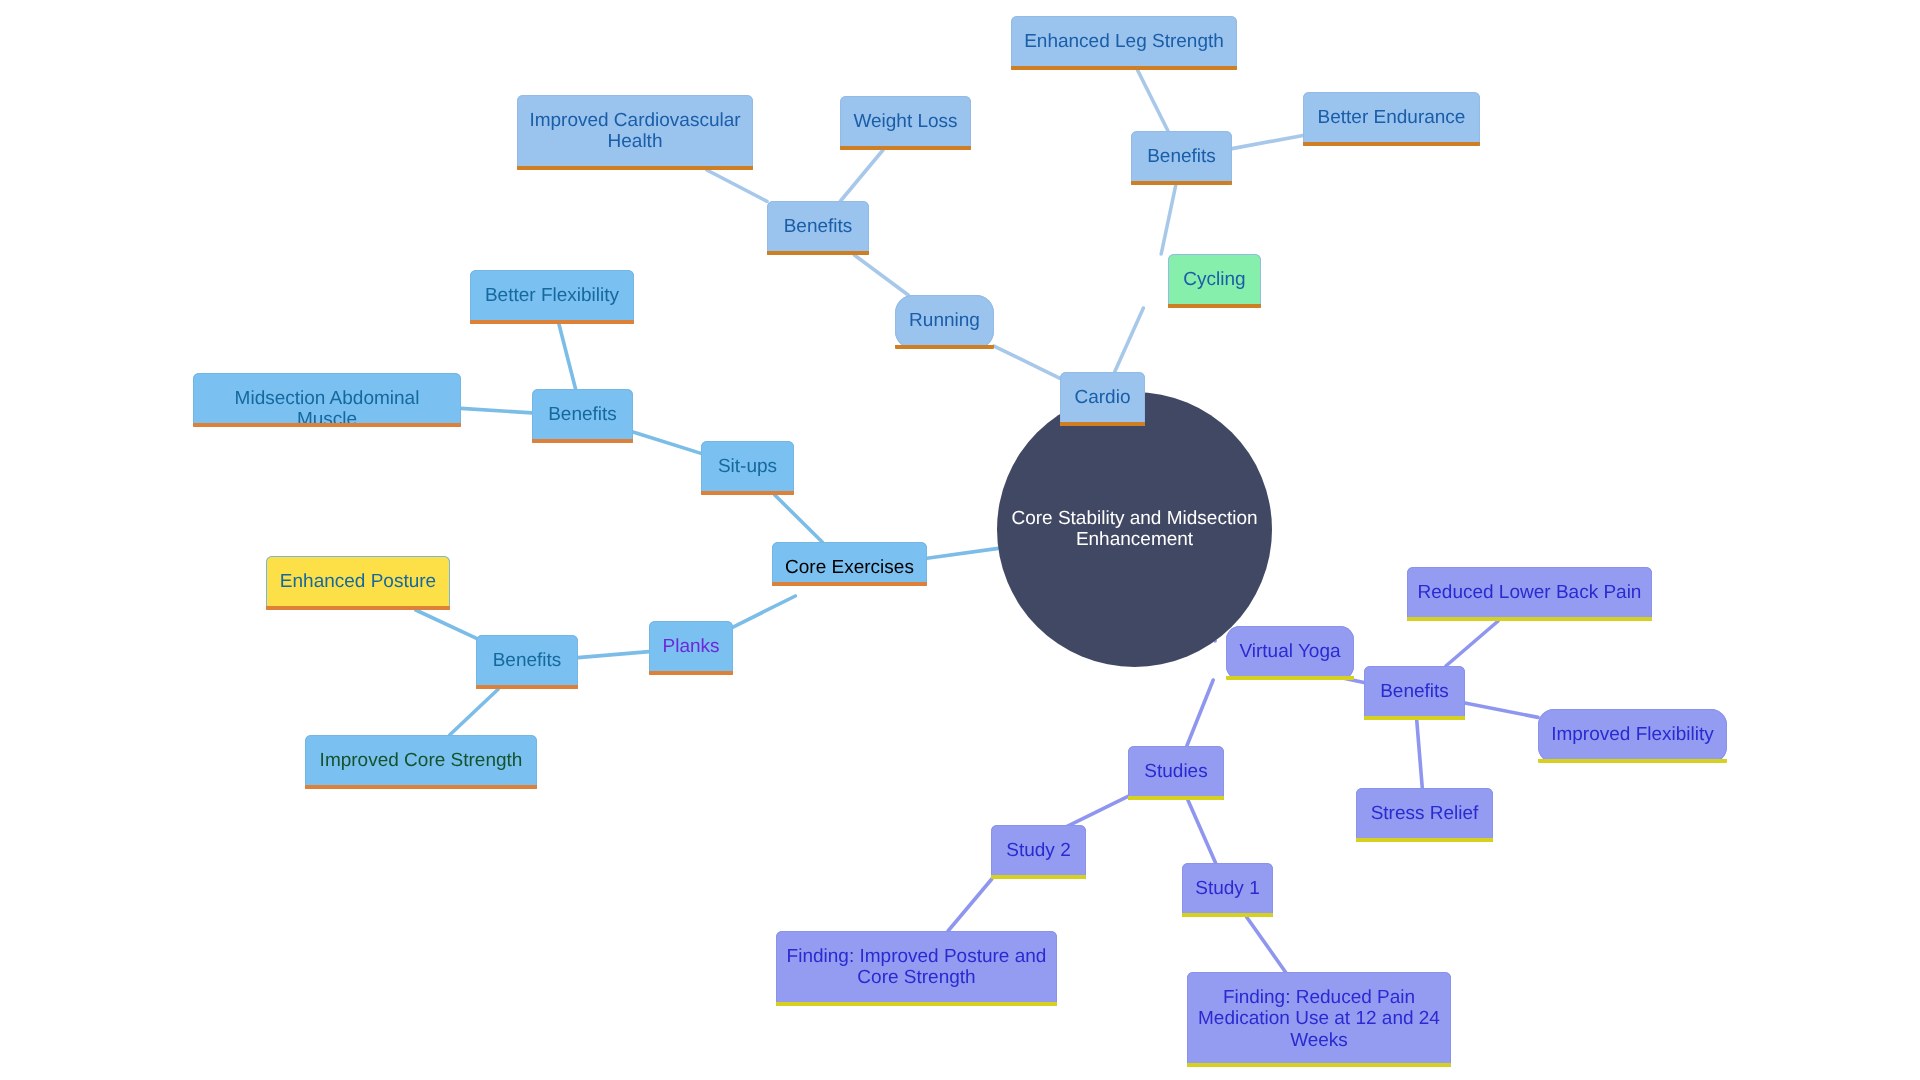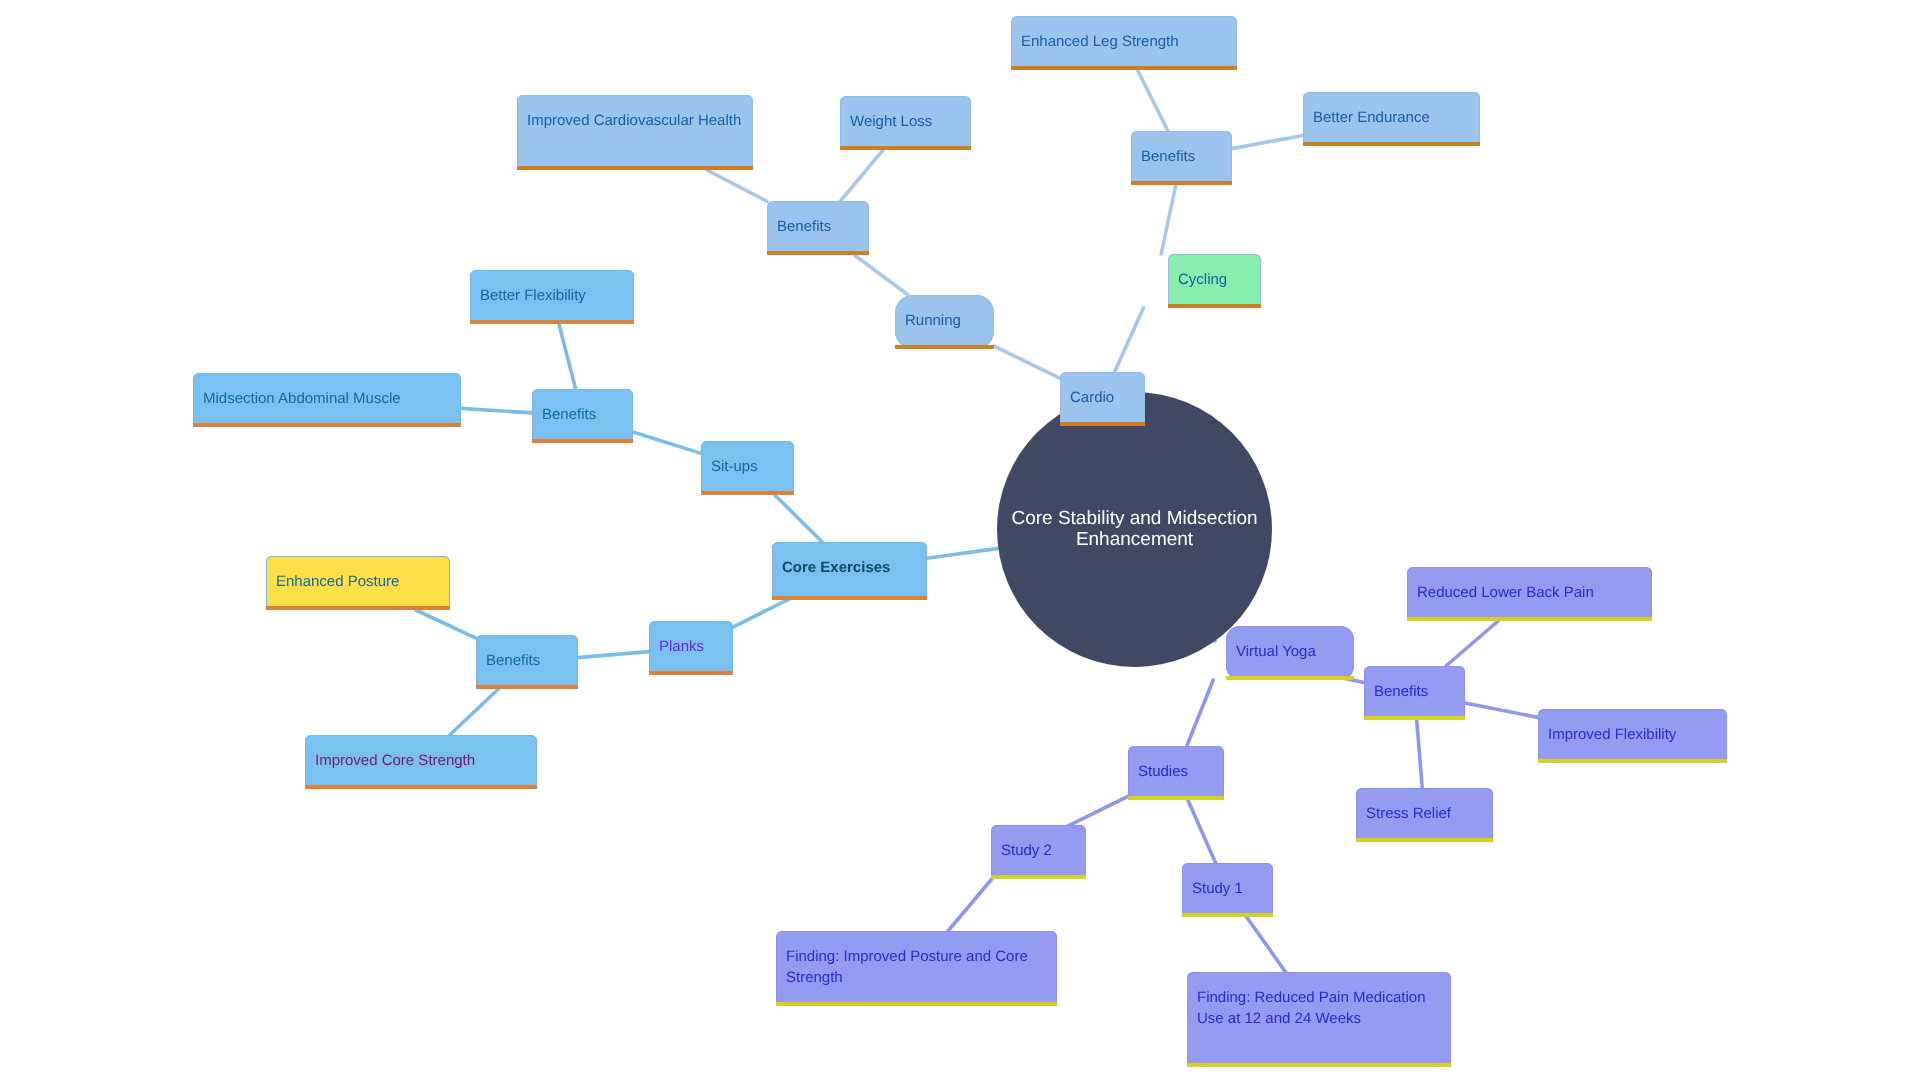--- a/index.html
+++ b/index.html
@@ -8,22 +8,22 @@
        font-family:"Liberation Sans","DejaVu Sans",sans-serif;
        -webkit-font-smoothing:antialiased;text-rendering:geometricPrecision;}
   #stage{position:relative;width:1920px;height:1080px;background:#fff;}
   svg#edges{position:absolute;left:0;top:0;width:1920px;height:1080px;pointer-events:none;}
   #nodes{position:absolute;left:0;top:0;width:1920px;height:1080px;}
   .center-node{position:absolute;border-radius:50%;display:flex;align-items:center;
        justify-content:center;text-align:center;color:#fff;font-size:19px;line-height:20.5px;
        box-sizing:border-box;}
   .center-node > span{display:block;width:252px;}
   .node{position:absolute;box-sizing:border-box;display:flex;align-items:flex-start;
-       justify-content:center;text-align:left;border-radius:6px 6px 1px 1px;
-       font-size:15px;line-height:21.2px;letter-spacing:0;padding:15.1px 10px 0;}
+       justify-content:center;text-align:center;border-radius:6px 6px 1px 1px;
+       font-size:19px;line-height:21.2px;letter-spacing:0;padding:15.1px 10px 0;}
   .node .lbl{display:block;width:100%;}
   .node .bar{position:absolute;left:0;right:0;bottom:0;height:4.3px;border-radius:0 0 1px 1px;}
 </style>
 </head>
 <body>
 
 <div id="stage">
   <svg id="edges" viewBox="0 0 1920 1080">
       <line x1="1101.7536461404072" y1="395.95627566634835" x2="1109.1206896551723" y2="426" stroke="#a8c8ea" stroke-width="3.6" stroke-linecap="round"></line>
       <line x1="1168" y1="131" x2="1137.5" y2="70" stroke="#a8c8ea" stroke-width="3.6" stroke-linecap="round"></line>
@@ -87,21 +87,21 @@
         <span class="bar" style="background: rgb(206, 127, 36);"></span>
       </div>
       <div class="node" style="left: 517px; top: 95px; width: 236px; height: 75px; background: rgb(154, 195, 238); color: rgb(26, 94, 168); box-shadow: rgb(147, 187, 229) 0px 0px 0px 1px inset;">
         <span class="lbl">Improved Cardiovascular Health</span>
         <span class="bar" style="background: rgb(206, 127, 36);"></span>
       </div>
       <div class="node" style="left: 840px; top: 96px; width: 131px; height: 54px; background: rgb(154, 195, 238); color: rgb(26, 94, 168); box-shadow: rgb(147, 187, 229) 0px 0px 0px 1px inset;">
         <span class="lbl">Weight Loss</span>
         <span class="bar" style="background: rgb(206, 127, 36);"></span>
       </div>
-      <div class="node" style="left: 772px; top: 542px; width: 155px; height: 58px; background: rgb(122, 192, 240); color: #0c4a6e; box-shadow: rgb(116, 182, 228) 0px 0px 0px 1px inset; font-weight: bold;">
+      <div class="node" style="left: 772px; top: 542px; width: 155px; height: 44px; background: rgb(122, 192, 240); color: #000000; box-shadow: rgb(116, 182, 228) 0px 0px 0px 1px inset;">
         <span class="lbl">Core Exercises</span>
         <span class="bar" style="background: rgb(221, 128, 56);"></span>
       </div>
       <div class="node" style="left: 701px; top: 441px; width: 93px; height: 54px; background: rgb(122, 192, 240); color: rgb(21, 105, 158); box-shadow: rgb(116, 182, 228) 0px 0px 0px 1px inset;">
         <span class="lbl">Sit-ups</span>
         <span class="bar" style="background: rgb(221, 128, 56);"></span>
       </div>
       <div class="node" style="left: 532px; top: 389px; width: 101px; height: 54px; background: rgb(122, 192, 240); color: rgb(21, 105, 158); box-shadow: rgb(116, 182, 228) 0px 0px 0px 1px inset;">
         <span class="lbl">Benefits</span>
         <span class="bar" style="background: rgb(221, 128, 56);"></span>
@@ -119,37 +119,37 @@
         <span class="bar" style="background: rgb(221, 128, 56);"></span>
       </div>
       <div class="node" style="left: 476px; top: 635px; width: 102px; height: 54px; background: rgb(122, 192, 240); color: rgb(21, 105, 158); box-shadow: rgb(116, 182, 228) 0px 0px 0px 1px inset;">
         <span class="lbl">Benefits</span>
         <span class="bar" style="background: rgb(221, 128, 56);"></span>
       </div>
       <div class="node" style="left: 266px; top: 556px; width: 184px; height: 54px; background: #fde047; color: rgb(21, 105, 158); box-shadow: rgb(116, 182, 228) 0px 0px 0px 1px inset;">
         <span class="lbl">Enhanced Posture</span>
         <span class="bar" style="background: rgb(221, 128, 56);"></span>
       </div>
-      <div class="node" style="left: 305px; top: 735px; width: 232px; height: 54px; background: rgb(122, 192, 240); color: #701a75; box-shadow: rgb(116, 182, 228) 0px 0px 0px 1px inset;">
+      <div class="node" style="left: 305px; top: 735px; width: 232px; height: 54px; background: rgb(122, 192, 240); color: #14532d; box-shadow: rgb(116, 182, 228) 0px 0px 0px 1px inset;">
         <span class="lbl">Improved Core Strength</span>
         <span class="bar" style="background: rgb(221, 128, 56);"></span>
       </div>
       <div class="node" style="left: 1226px; top: 626px; width: 128px; height: 54px; background: rgb(148, 156, 242); color: rgb(42, 42, 208); box-shadow: rgb(139, 146, 233) 0px 0px 0px 1px inset; border-radius: 14px;">
         <span class="lbl">Virtual Yoga</span>
         <span class="bar" style="background: rgb(213, 209, 30);"></span>
       </div>
       <div class="node" style="left: 1364px; top: 666px; width: 101px; height: 54px; background: rgb(148, 156, 242); color: rgb(42, 42, 208); box-shadow: rgb(139, 146, 233) 0px 0px 0px 1px inset;">
         <span class="lbl">Benefits</span>
         <span class="bar" style="background: rgb(213, 209, 30);"></span>
       </div>
       <div class="node" style="left: 1407px; top: 567px; width: 245px; height: 54px; background: rgb(148, 156, 242); color: rgb(42, 42, 208); box-shadow: rgb(139, 146, 233) 0px 0px 0px 1px inset;">
         <span class="lbl">Reduced Lower Back Pain</span>
         <span class="bar" style="background: rgb(213, 209, 30);"></span>
       </div>
-      <div class="node" style="left: 1538px; top: 709px; width: 189px; height: 54px; background: rgb(148, 156, 242); color: rgb(42, 42, 208); box-shadow: rgb(139, 146, 233) 0px 0px 0px 1px inset;">
+      <div class="node" style="left: 1538px; top: 709px; width: 189px; height: 54px; background: rgb(148, 156, 242); color: rgb(42, 42, 208); box-shadow: rgb(139, 146, 233) 0px 0px 0px 1px inset; border-radius: 16px;">
         <span class="lbl">Improved Flexibility</span>
         <span class="bar" style="background: rgb(213, 209, 30);"></span>
       </div>
       <div class="node" style="left: 1356px; top: 788px; width: 137px; height: 54px; background: rgb(148, 156, 242); color: rgb(42, 42, 208); box-shadow: rgb(139, 146, 233) 0px 0px 0px 1px inset;">
         <span class="lbl">Stress Relief</span>
         <span class="bar" style="background: rgb(213, 209, 30);"></span>
       </div>
       <div class="node" style="left: 1128px; top: 746px; width: 96px; height: 54px; background: rgb(148, 156, 242); color: rgb(42, 42, 208); box-shadow: rgb(139, 146, 233) 0px 0px 0px 1px inset;">
         <span class="lbl">Studies</span>
         <span class="bar" style="background: rgb(213, 209, 30);"></span>

